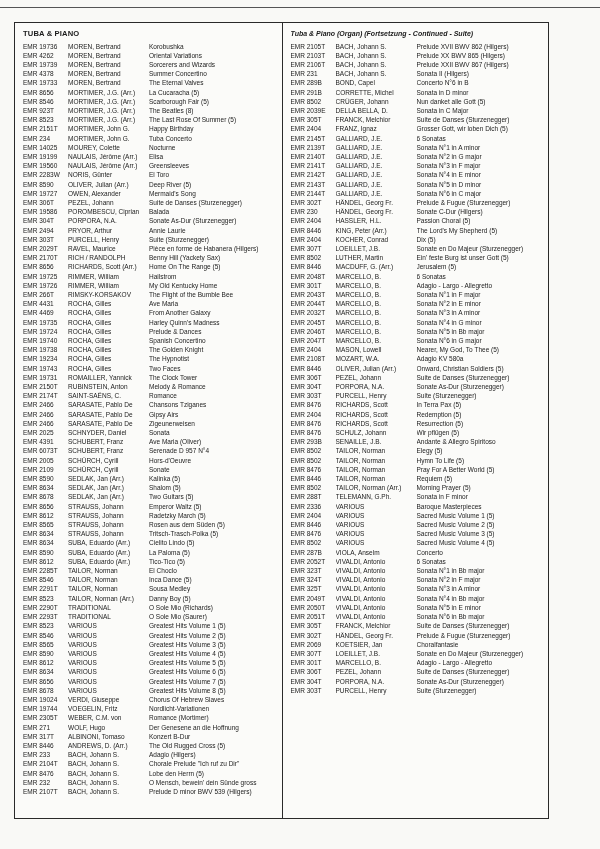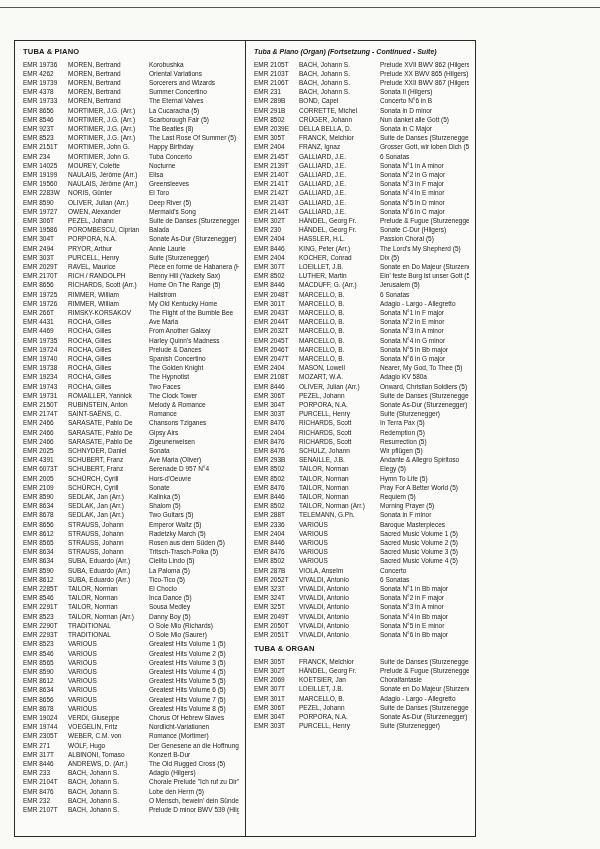--- a/index.html
+++ b/index.html
@@ -9,21 +9,21 @@
     background:#f9f9f6;
     font-family:"Liberation Sans", sans-serif;
     color:#1b1b1b;
     overflow:hidden;
   }
   .top-rule{
     position:absolute;top:7px;left:0;width:600px;height:1px;
     background:#555;
   }
   .catalog-box{
-    position:absolute;left:14px;top:40px;width:462px;height:797px;
+    position:absolute;left:14px;top:22px;width:535px;height:797px;
     border:1.5px solid #2a2a2a;
     background:#fbfbf9;
     display:flex;
     box-sizing:border-box;
   }
   .column{
     flex:1 1 50%;
     padding:5px 6px 4px 8px;
     overflow:hidden;
     box-sizing:border-box;
@@ -789,21 +789,20 @@
             <span>VIVALDI, Antonio</span>
             <span>Sonata N°5 in E minor</span>
           </div>
           <div class="row">
             <span>EMR 2051T</span>
             <span>VIVALDI, Antonio</span>
             <span>Sonata N°6 in Bb major</span>
           </div>
         </div>
         <div class="section">
-          <div class="section-title">TUBA &amp; ORGAN</div>
           <div class="row">
             <span>EMR 305T</span>
             <span>FRANCK, Melchior</span>
             <span>Suite de Danses (Sturzenegger)</span>
           </div>
           <div class="row">
             <span>EMR 302T</span>
             <span>HÄNDEL, Georg Fr.</span>
             <span>Prelude &amp; Fugue (Sturzenegger)</span>
           </div>

